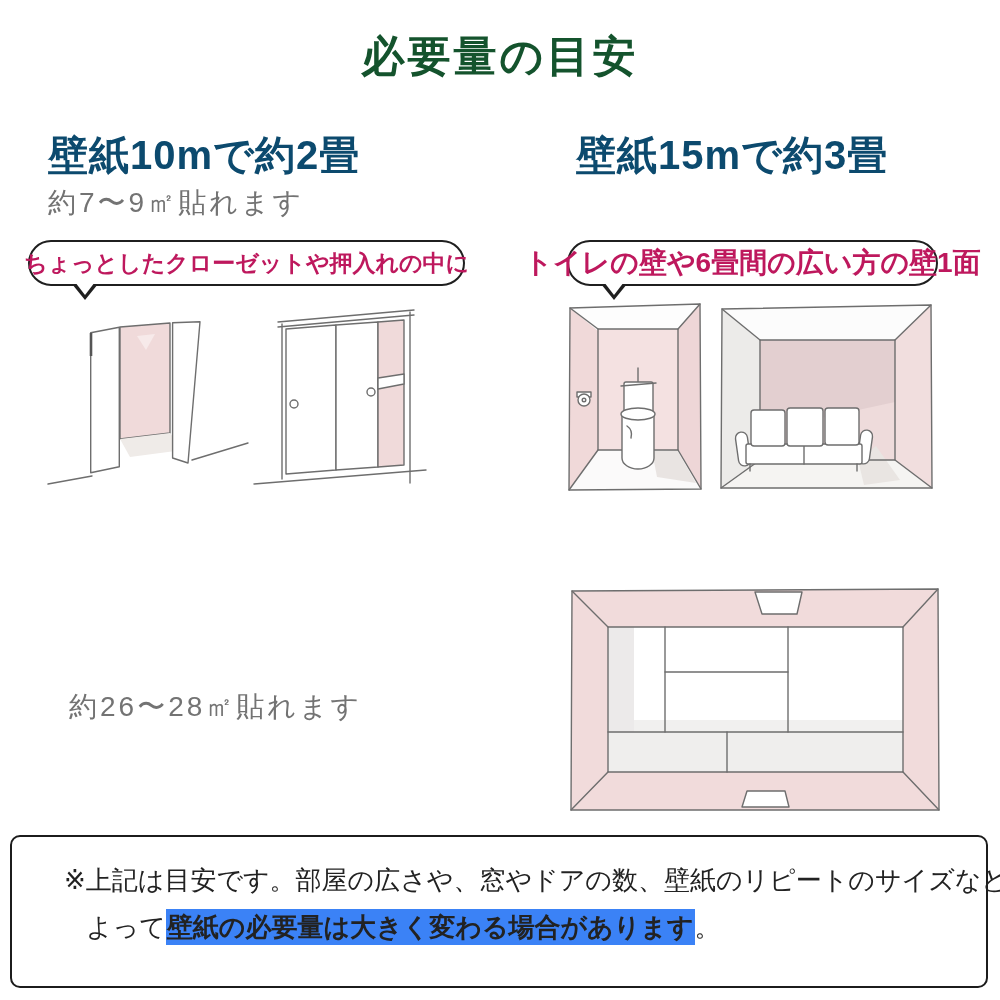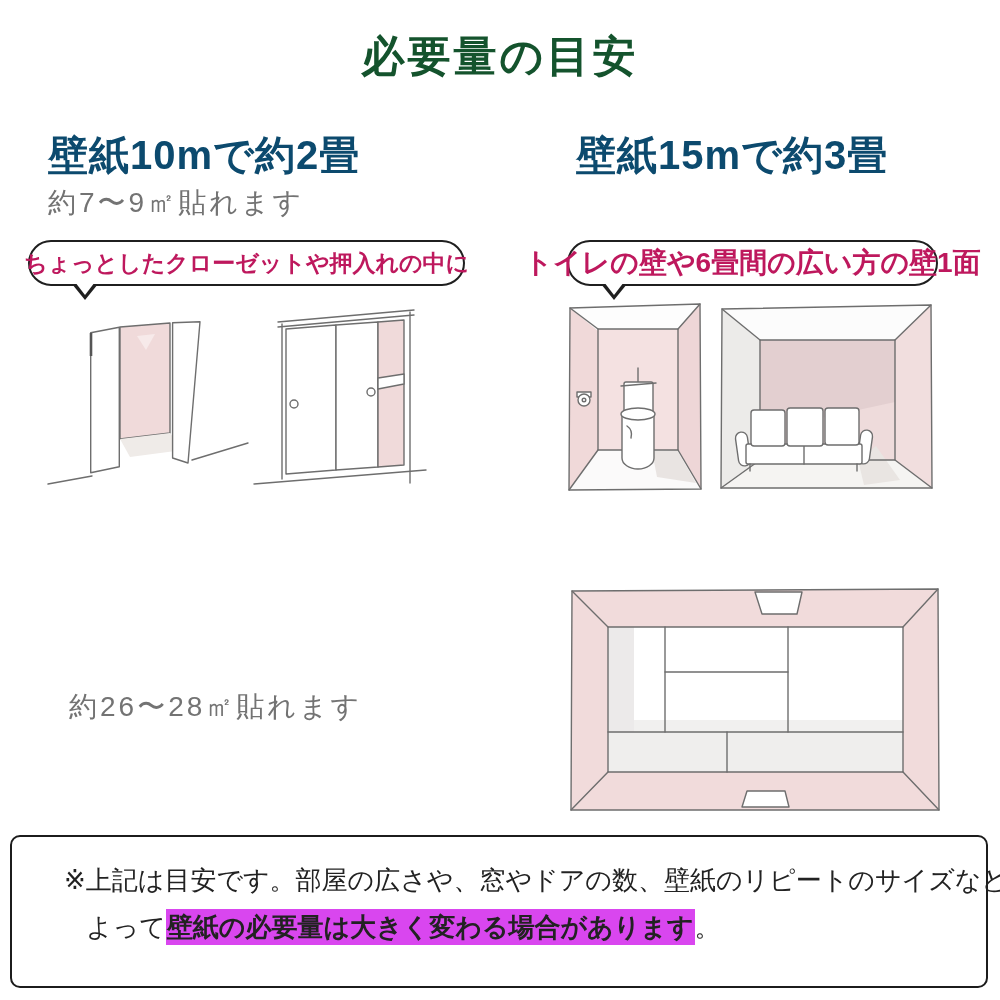--- a/index.html
+++ b/index.html
@@ -29,21 +29,21 @@
     border-top:13px solid #ffffff;
   }
   .illus{position:absolute;}
   .note-box{
     position:absolute;left:10px;top:835px;width:978px;height:153px;box-sizing:border-box;
     border:2px solid #1c1c1c;border-radius:10px;background:#fff;
     padding:20px 30px 0 74px;font-size:26px;line-height:47px;color:#222;font-weight:500;
   }
   .note-line{white-space:nowrap;}
   .note-line1{margin-left:-22px;}
-  .hl{background:#d946ef;font-weight:800;padding:3px 1px;margin-top:43px;}
+  .hl{background:#3b82f6;font-weight:800;padding:3px 1px;margin-top:43px;}
   svg .sk{stroke:#6e6e6e;stroke-width:1.4;stroke-linecap:round;stroke-linejoin:round;}
 </style>
 </head>
 <body>
 
 <div id="canvas">
 
   <div class="title">必要量の目安</div>
 
   <div class="heading" style="left:48px;top:128px;">壁紙10mで約2畳</div>

